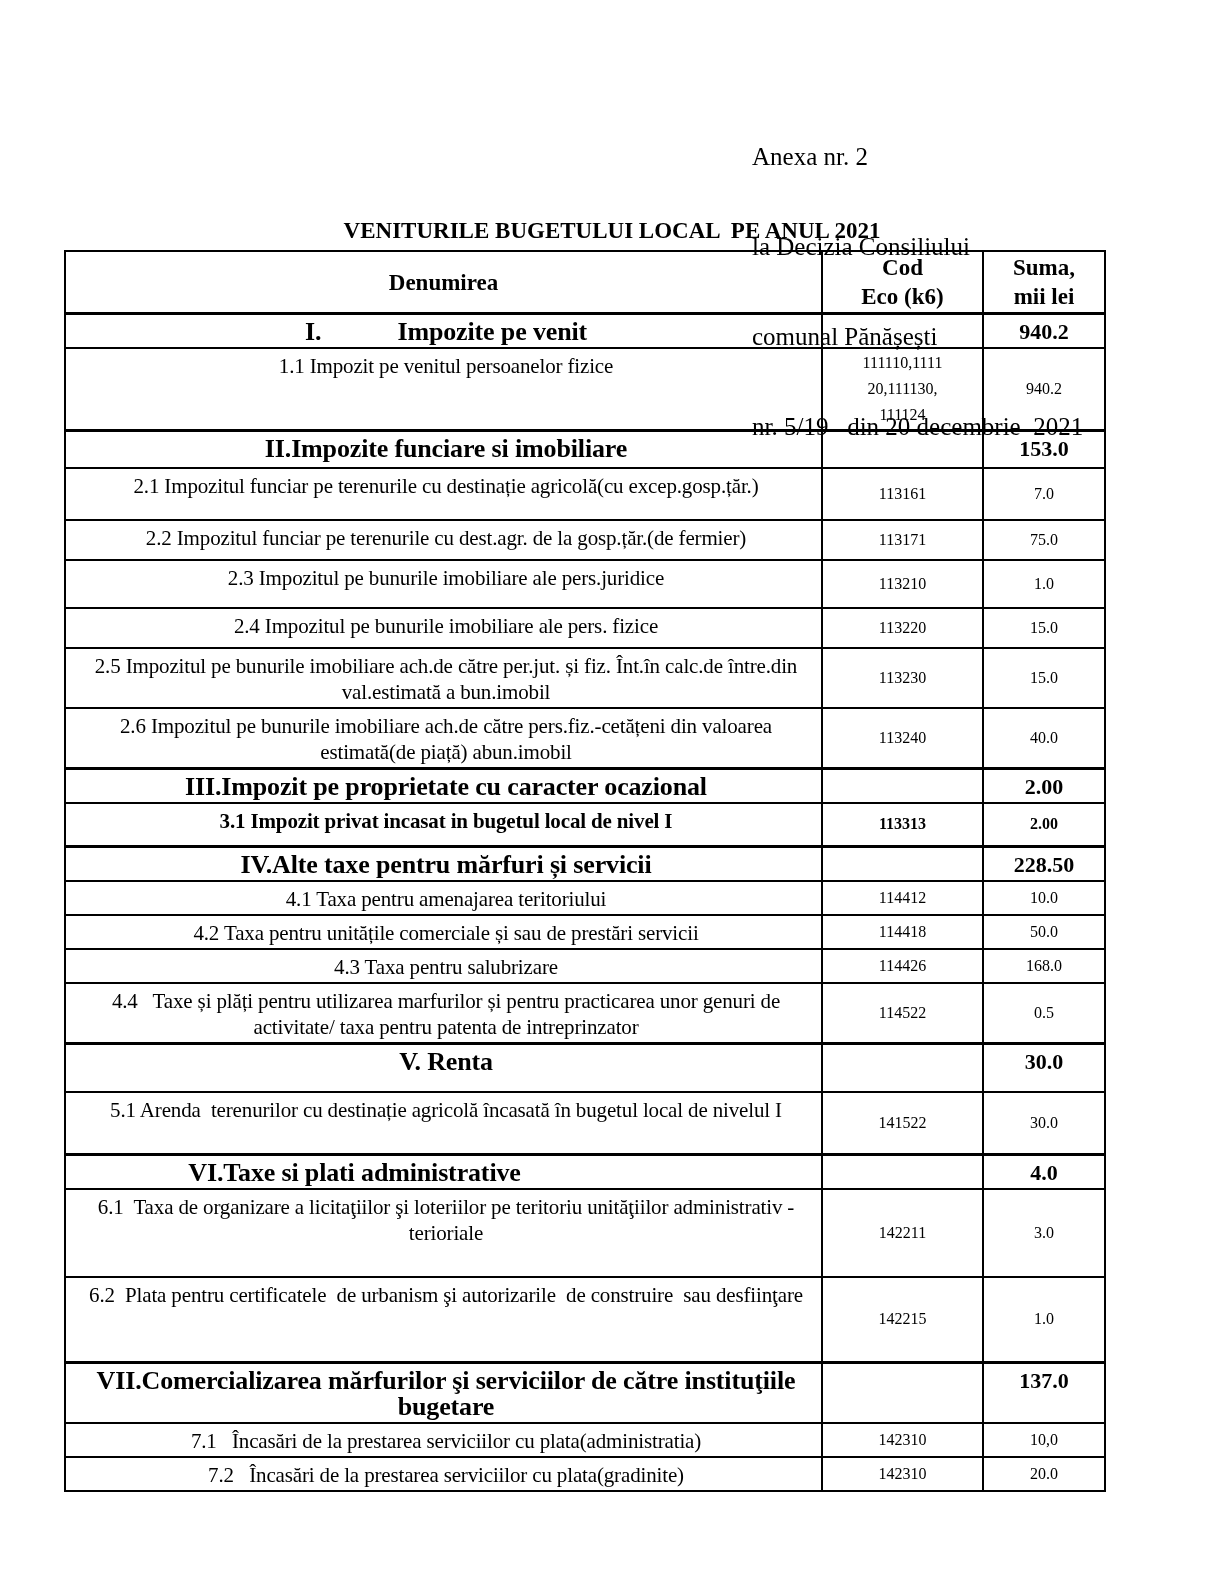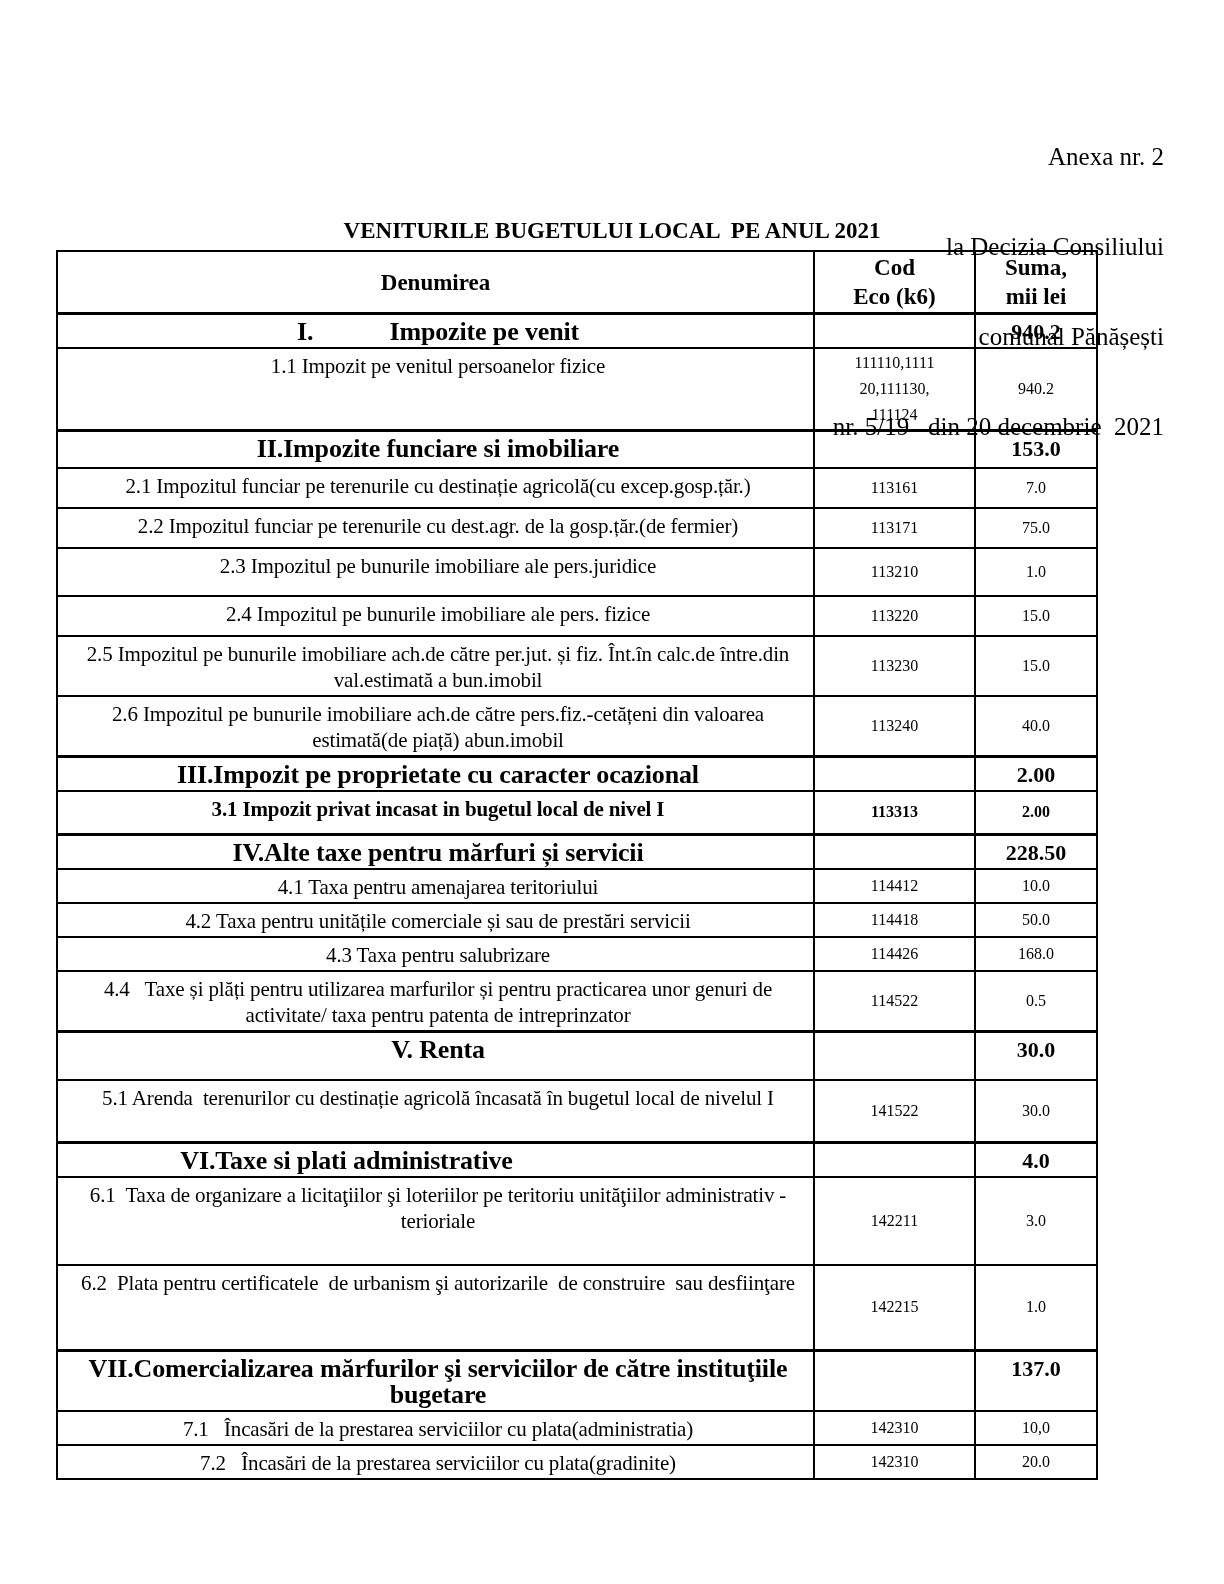--- a/index.html
+++ b/index.html
@@ -5,34 +5,34 @@
   html,body { margin:0; padding:0; background:#e8e8e8; }
   .page {
     position:relative;
     width:1224px; height:1584px;
     background:#ffffff;
     font-family:"Liberation Serif","DejaVu Serif",serif;
     color:#000;
     overflow:hidden;
   }
   .letterhead {
-    position:absolute; top:82px; left:768px; width:396px;
-    text-align:right;
+    position:absolute; top:82px; left:752px; width:396px;
+    text-align:left;
     font-size:25px; line-height:30px;
     white-space:pre-wrap;
   }
   .doc-title {
     position:absolute; top:218px; left:70px; width:1040px;
     padding-left:44px; box-sizing:border-box;
     text-align:center;
     font-size:23px; font-weight:bold;
     white-space:pre-wrap;
   }
   table.rev {
-    position:absolute; top:250px; left:56px;
+    position:absolute; top:250px; left:64px;
     width:1040px;
     border-collapse:collapse;
     table-layout:fixed;
   }
   col.c-name { width:757px; }
   col.c-code { width:161px; }
   col.c-sum  { width:122px; }
   table.rev td {
     border:2px solid #000;
     white-space:pre-wrap;
@@ -52,21 +52,21 @@
     text-align:center; font-weight:bold; font-size:26px; line-height:26px;
     vertical-align:top; padding-top:4px;
   }
   tr.section td.sum {
     font-weight:bold; font-size:22px; vertical-align:top; padding-top:4px;
   }
   
   tbody tr:nth-child(1)  { height:28px; }
   tbody tr:nth-child(2)  { height:77px; }
   tbody tr:nth-child(3)  { height:37px; }
-  tbody tr:nth-child(4)  { height:40px; }
+  tbody tr:nth-child(4)  { height:52px; }
   tbody tr:nth-child(5)  { height:40px; }
   tbody tr:nth-child(6)  { height:48px; }
   tbody tr:nth-child(7)  { height:40px; }
   tbody tr:nth-child(8)  { height:60px; }
   tbody tr:nth-child(9)  { height:55px; }
   tbody tr:nth-child(10) { height:35px; }
   tbody tr:nth-child(11) { height:43px;font-weight:bold; }
   tbody tr:nth-child(12) { height:35px; }
   tbody tr:nth-child(13) { height:28px; }
   tbody tr:nth-child(14) { height:29px; }

